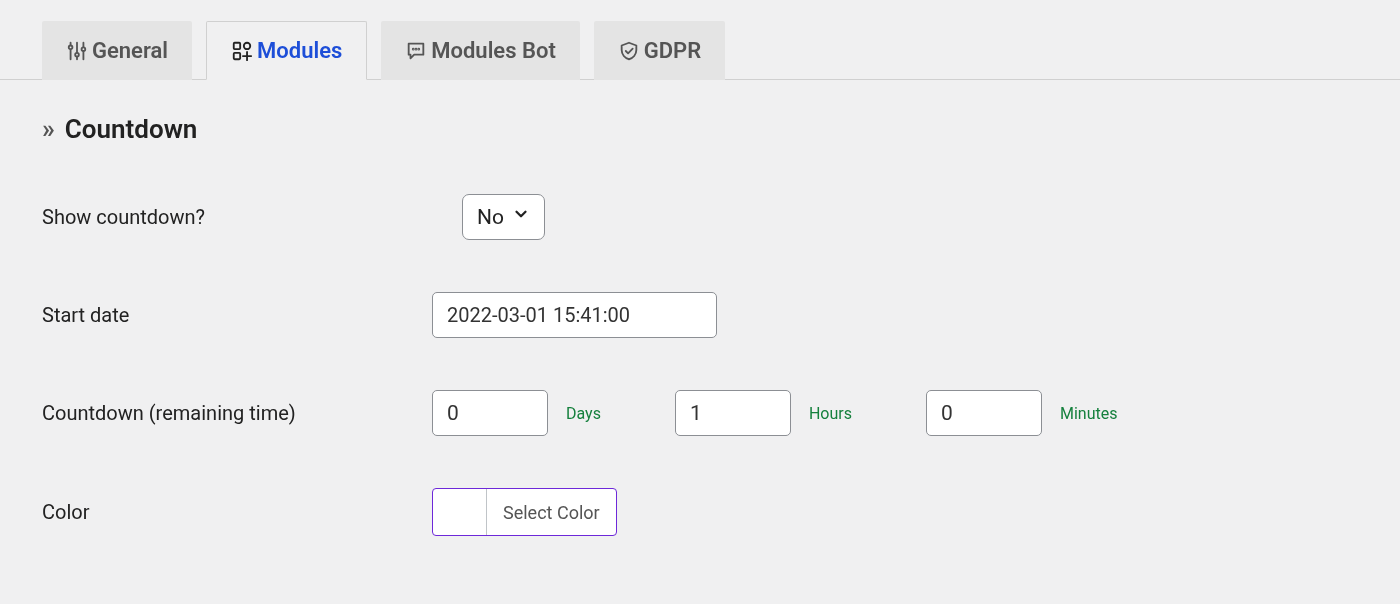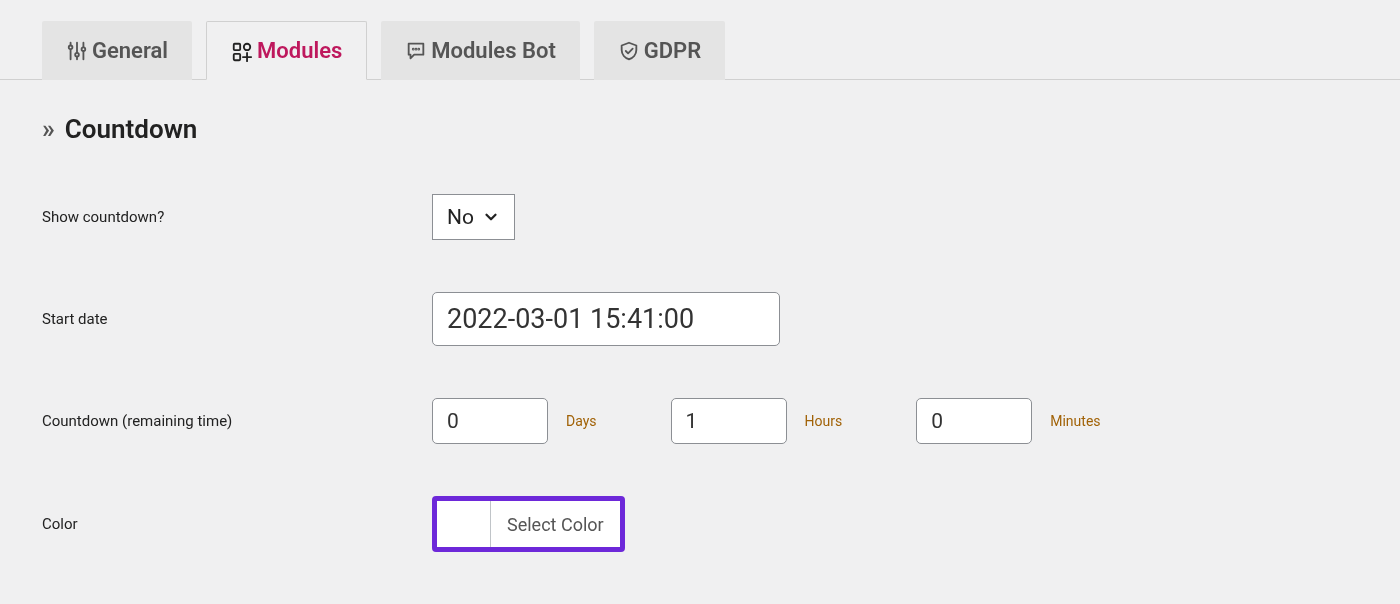--- a/index.html
+++ b/index.html
@@ -32,24 +32,23 @@
       font-weight: 600;
       color: #555;
       cursor: pointer;
       border-top-left-radius: 2px;
       border-top-right-radius: 2px;
       position: relative;
       top: 1px;
     }
     .tab.active {
       background: #f0f0f1;
-      color: #be185d;
+      color: #1d4ed8;
       border: 1px solid #d0d0d0;
       border-bottom: 1px solid #f0f0f1;
-      align-items: flex-end;
     }
     .tab .icon {
       display: inline-flex;
       align-items: center;
       justify-content: center;
       width: 22px;
       height: 22px;
     }
     .tab .icon svg {
       width: 22px;
@@ -76,78 +75,78 @@
     .form {
       padding: 24px 0 0 0;
     }
     .row {
       display: flex;
       align-items: center;
       padding: 26px 0 26px 42px;
     }
     .label {
       width: 390px;
-      font-size: 15px;
+      font-size: 20px;
       color: #222;
     }
     .field {
       display: flex;
       align-items: center;
       gap: 18px;
     }
     .select-wrap {
       display: flex;
-      align-items: center;
       gap: 8px;
       border: 1px solid #8c8f94;
       background: #fff;
-      border-radius: 0;
+      border-radius: 7px;
       padding: 10px 14px;
       font-size: 21px;
       color: #222;
       cursor: pointer;
+      margin-left: 30px;
     }
     .select-wrap svg {
       width: 18px;
       height: 18px;
       stroke: #222;
       fill: none;
     }
     .text-input {
       border: 1px solid #8c8f94;
       background: #fff;
       border-radius: 5px;
       padding: 10px 14px;
-      font-size: 27px;
+      font-size: 20px;
       color: #333;
-      width: 348px;
+      width: 285px;
       font-family: inherit;
     }
     .num-input {
       border: 1px solid #8c8f94;
       background: #fff;
       border-radius: 5px;
       padding: 10px 14px;
       font-size: 21px;
       color: #333;
       width: 116px;
       font-family: inherit;
     }
     .unit-label {
-      font-size: 14px;
-      color: #a16207;
+      font-size: 16px;
+      color: #15803d;
       margin-right: 56px;
     }
     .unit-label:last-of-type {
       margin-right: 8px;
     }
     .color-picker-btn {
       display: flex;
       align-items: center;
-      border: 5px solid #6d28d9;
+      border: 1px solid #6d28d9;
       border-radius: 4px;
       background: #fff;
       cursor: pointer;
       overflow: hidden;
     }
     .color-swatch {
       width: 54px;
       height: 46px;
       border-right: 1px solid #c0c4c8;
     }

